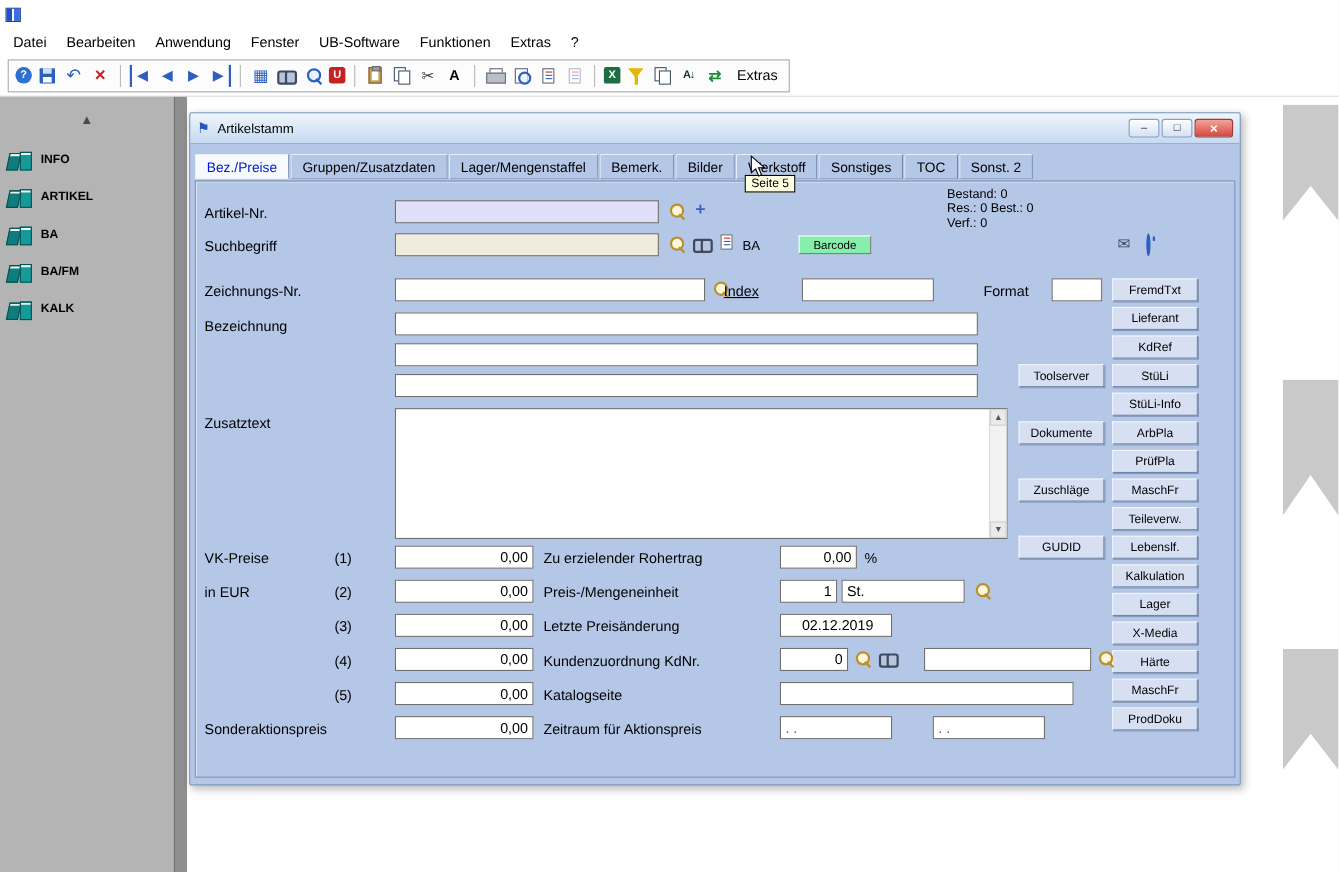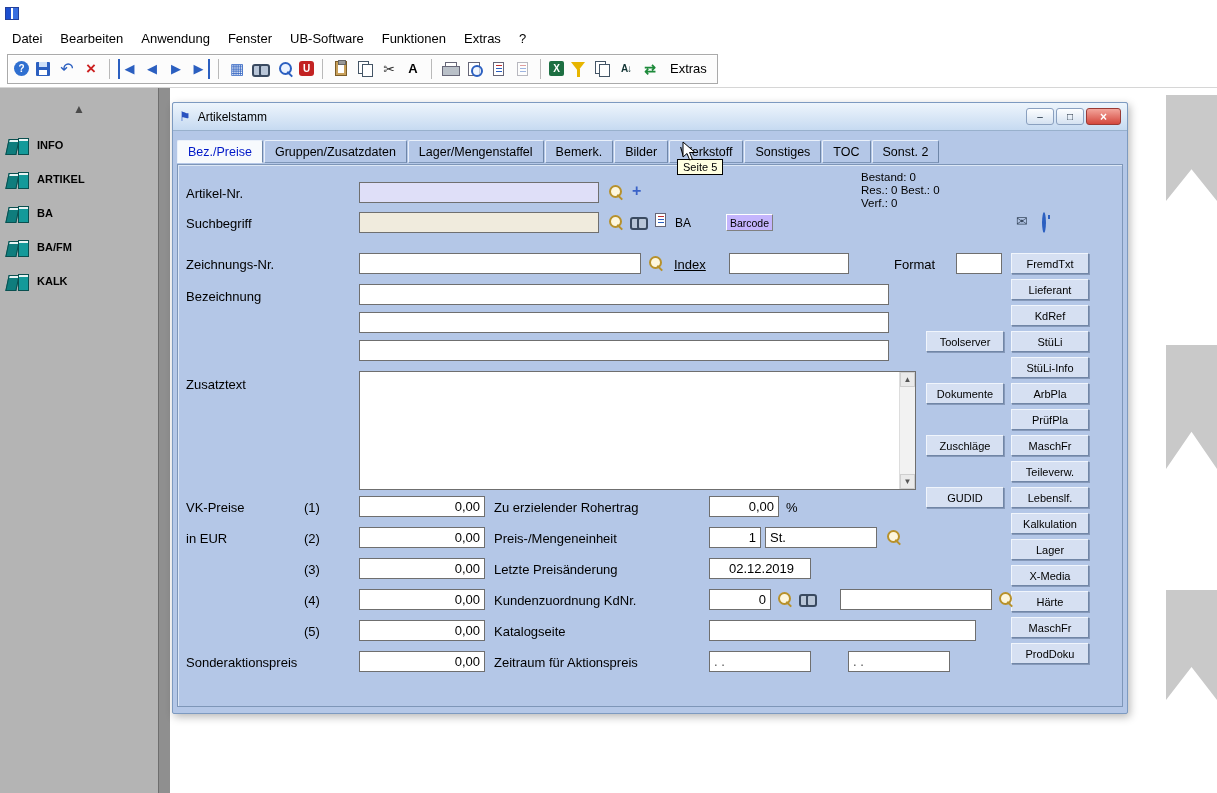--- a/index.html
+++ b/index.html
@@ -90,21 +90,21 @@
   .tab { padding:4px 10px 3px; font-size:12.5px; background:#b4c7e7; border:1px solid; border-color:#e9f0fa #6e86a8 #7e96b8 #e9f0fa; border-radius:2px 2px 0 0; margin-right:1px; cursor:default; white-space:nowrap; }
   .tab.active { background:#f7fafd; color:#0018c8; border-bottom-color:#f7fafd; position:relative; z-index:3; }
 
   
   .panel { position:absolute; left:4px; right:4px; top:33px; bottom:6px; border:1px solid #7e96b8; box-shadow:inset 1px 1px 0 #dde8f6; background:#b4c7e7; }
   .lbl { position:absolute; font-size:13px; white-space:nowrap; cursor:default; }
   .fld { position:absolute; height:21px; border:1px solid #6f6f6f; background:#fff; font-size:13px; padding:0 4px; font-family:inherit; outline:none; }
   .num { text-align:right; }
   .pbtn { position:absolute; width:78px; height:21px; font-size:11px; display:flex; align-items:center; justify-content:center; background:#d6e0f2; border:1px solid; border-color:#f0f5fc #7186a6 #7186a6 #f0f5fc; box-shadow:1px 1px 0 rgba(50,70,100,.35); cursor:default; white-space:nowrap; }
   .sbtn { left:833px; } .mbtn { left:748px; }
-  .barcode { position:absolute; left:548px; top:49px; width:47px; height:17px; font-size:10.5px; background:#c4b5fd; border:1px solid; border-color:#fff #808080 #808080 #fff; display:flex; align-items:center; justify-content:center; cursor:default; }
+  .barcode { position:absolute; left:548px; top:49px; width:66px; height:17px; font-size:10.5px; background:#86efac; border:1px solid; border-color:#fff #808080 #808080 #fff; display:flex; align-items:center; justify-content:center; cursor:default; }
   .pic { position:absolute; }
   .plus { color:#3a62c8; font-weight:700; font-size:16px; line-height:14px; }
   .envelope { font-size:14px; color:#3a4a60; }
   .clockic { width:13px; height:13px; border:2px solid #2b5fc0; border-radius:50%; position:relative; background:#eaf2ff; }
   .clockic::after { content:""; position:absolute; left:4px; top:1px; width:2px; height:4px; background:#2b5fc0; }
   .zusatz { position:absolute; left:181px; top:206px; width:557px; height:119px; background:#fff; border:1px solid #6f6f6f; }
   .vscroll { position:absolute; right:0; top:0; bottom:0; width:16px; background:#f2f2f2; display:flex; flex-direction:column; justify-content:space-between; border-left:1px solid #ddd; }
   .varrow { height:15px; font-size:8px; color:#555; display:flex; align-items:center; justify-content:center; background:#eaeaea; border:1px solid #cfcfcf; cursor:default; }
 
   .tooltip { position:absolute; left:504px; top:28px; background:#ffffe1; border:1px solid #000; font-size:11px; padding:1px 5px; z-index:6; cursor:default; }
@@ -272,21 +272,21 @@
               <span class="c-doc pic" style="left:477px; top:48px;"></span>
             </span>
           <span class="lbl" style="left:497px; top:51px; font-size:12px;">BA</span>
           <span class="barcode">Barcode</span>
           <span class="pic envelope" style="left:838px; top:48px;">✉</span>
           <span class="pic"><span class="clockic pic" style="left:864px; top:49px;"></span></span>
 
           <span class="lbl" style="left:8px; top:92px;">Zeichnungs-Nr.</span>
           <input class="fld" style="left: 181px; top: 88px; width: 282px;">
           <span class="pic c-mag mag-gold" style="left:470px; top:90px;"></span>
-          <span class="lbl" style="left:496px; top:92px;text-decoration:underline;">Index</span>
+          <span class="lbl" style="left:480px; top:92px;text-decoration:underline;">Index</span>
           <input class="fld" style="left: 551px; top: 88px; width: 120px;">
           <span class="lbl" style="left:716px; top:92px;">Format</span>
           <input class="fld" style="left: 778px; top: 88px; width: 46px;">
 
           <span class="lbl" style="left:8px; top:124px;">Bezeichnung</span>
           <input class="fld" style="left: 181px; top: 119px; width: 530px;">
           <input class="fld" style="left: 181px; top: 147px; width: 530px;">
           <input class="fld" style="left: 181px; top: 175px; width: 530px;">
 
           <span class="lbl" style="left:8px; top:212px;">Zusatztext</span>

